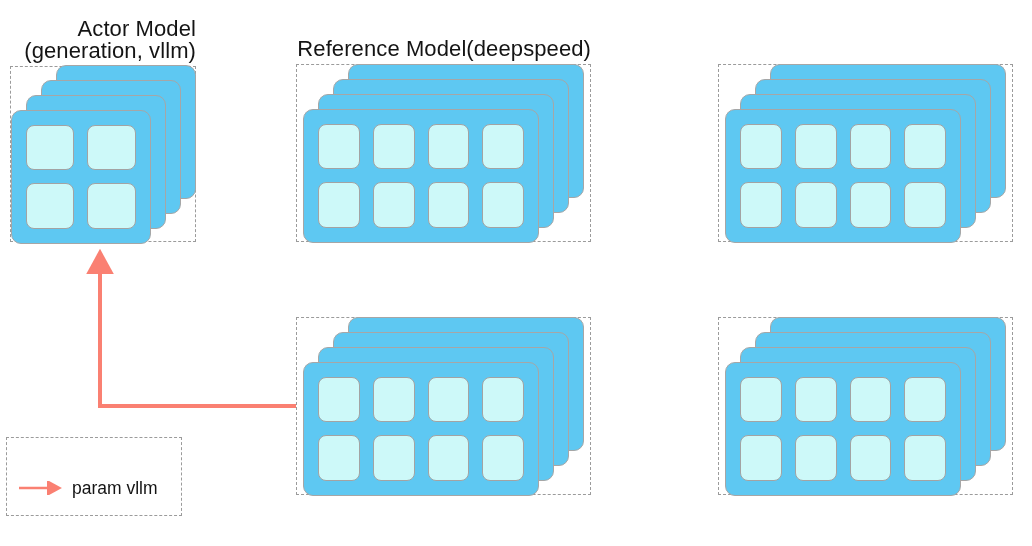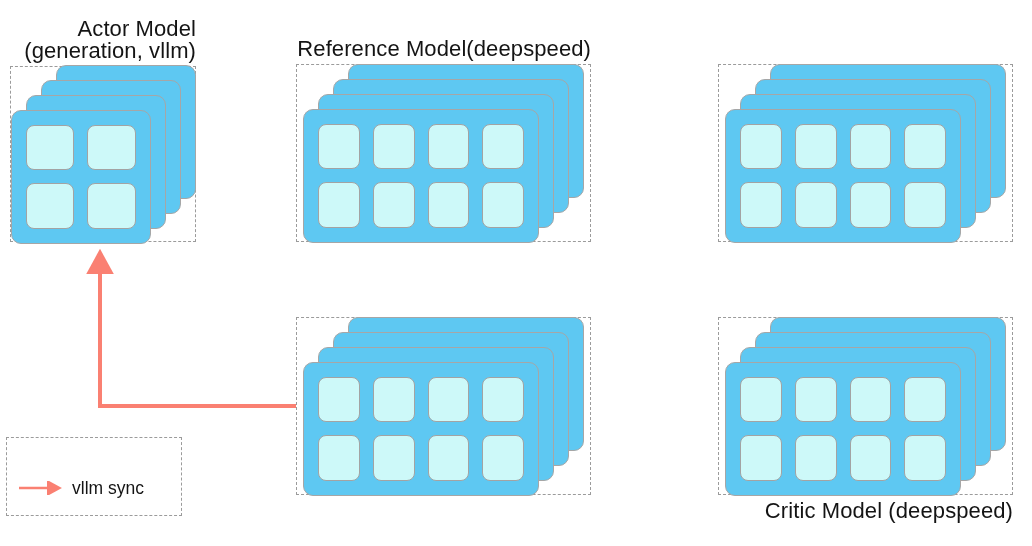--- a/index.html
+++ b/index.html
@@ -202,21 +202,20 @@
               <div class="cell" style="background: rgb(205, 249, 249);"></div>
               <div class="cell" style="background: rgb(205, 249, 249);"></div>
               <div class="cell" style="background: rgb(205, 249, 249);"></div>
               <div class="cell" style="background: rgb(205, 249, 249);"></div>
               <div class="cell" style="background: rgb(205, 249, 249);"></div>
             </div>
           </div>
         </div>
       </div>
       <div class="group" style="left: 718px; top: 317px; width: 295px; height: 178px;">
-        <div class="group-title below">Critic Model (deepspeed)</div>
         <div class="dashed-box" style="border-color: rgb(155, 155, 155);"></div>
         <div class="stack">
           <div class="card" style="width: 236px; height: 134px; left: 52px; top: -0.5px; background: rgb(94, 200, 242); z-index: 1;"></div>
           <div class="card" style="width: 236px; height: 134px; left: 37px; top: 14.5px; background: rgb(94, 200, 242); z-index: 2;"></div>
           <div class="card" style="width: 236px; height: 134px; left: 22px; top: 29.5px; background: rgb(94, 200, 242); z-index: 3;"></div>
           <div class="card" style="width: 236px; height: 134px; left: 7px; top: 44.5px; background: rgb(94, 200, 242); z-index: 4;">
             <div class="card-grid" style="grid-template-columns: repeat(4, 1fr); grid-template-rows: repeat(2, 1fr); gap: 13px; padding: 14px;">
               <div class="cell" style="background: rgb(205, 249, 249);"></div>
               <div class="cell" style="background: rgb(205, 249, 249);"></div>
               <div class="cell" style="background: rgb(205, 249, 249);"></div>
@@ -243,17 +242,17 @@
   <div id="legend" style="left: 6px; top: 437px; width: 176px; height: 79px; border-color: rgb(155, 155, 155);">
     <div id="legend-inner">
       <svg width="46" height="14">
         <defs>
           <marker id="legend-arrowhead" markerWidth="7" markerHeight="7" refX="3.1" refY="3.5" orient="auto" markerUnits="strokeWidth">
             <path d="M 0 0 L 6.4 3.5 L 0 7 z" id="legend-arrowhead-path" fill="#fa8072"></path>
           </marker>
         </defs>
         <line id="legend-line" x1="1" y1="7" x2="36" y2="7" stroke-width="2.4" marker-end="url(#legend-arrowhead)" stroke="#fa8072"></line>
       </svg>
-      <span id="legend-label">vllm sync</span>
+      <span id="legend-label">param vllm</span>
     </div>
   </div>
 
 </div>
 
 </body></html>

